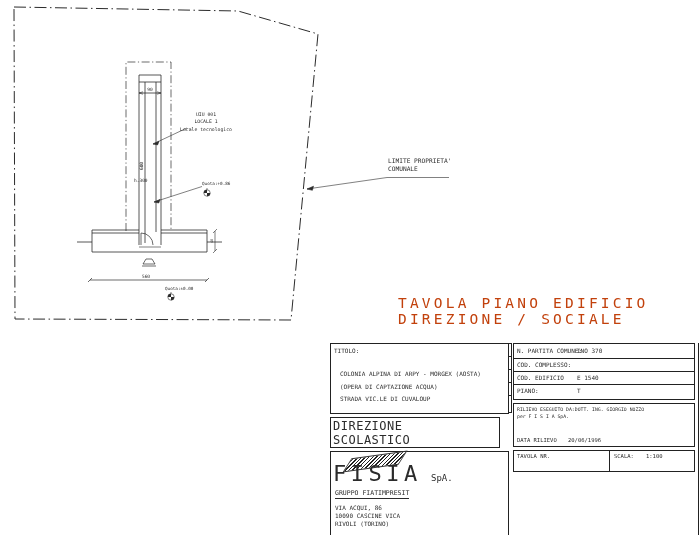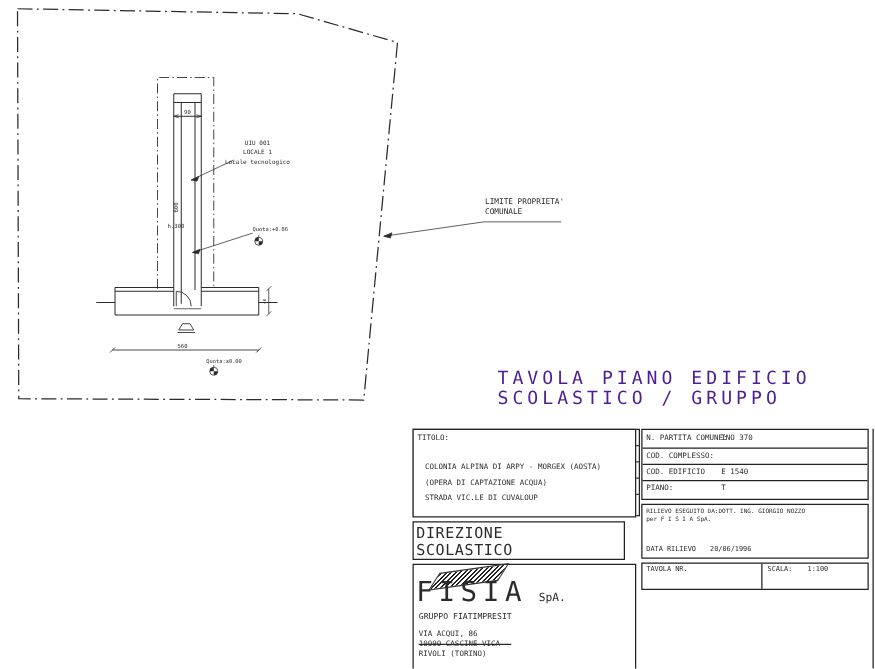--- a/index.html
+++ b/index.html
@@ -3,40 +3,40 @@
 <meta charset="utf-8">
 <style>
   html,body{margin:0;padding:0;background:#fff;}
   .stage{position:relative;width:700px;height:535px;background:#ffffff;overflow:hidden;
          font-family:"DejaVu Sans Mono",monospace;color:#2b2b2b;}
   .stage *{box-sizing:border-box;}
   svg{position:absolute;left:0;top:0;}
   svg text{font-family:"DejaVu Sans Mono",monospace;fill:#2b2b2b;stroke:none;}
 
   .big-title{position:absolute;left:398px;top:296px;font-size:14.5px;line-height:15.5px;
-             letter-spacing:3.2px;color:#4c1d95;white-space:nowrap;}
+             letter-spacing:3.2px;color:#c2410c;white-space:nowrap;}
 
   .tblock{position:absolute;left:330px;top:343px;width:370px;height:192px;font-size:6px;}
   .tb-box{position:absolute;border:1px solid #222;background:#fff;}
   .lbl{position:absolute;white-space:nowrap;}
 
   .box-titolo{left:0;top:0;width:179px;height:71px;}
   .titolo-label{left:3px;top:3px;font-size:6px;}
   .titolo-body{position:absolute;left:9px;top:24px;font-size:6px;line-height:12.5px;white-space:nowrap;}
 
   .box-direzione{left:0;top:74px;width:170px;height:31px;padding:2px 2px;
                  font-size:12px;line-height:13.5px;letter-spacing:0.5px;}
 
   .box-logo{left:0;top:108px;width:179px;height:110px;}
   .logo-stripes{position:absolute;left:16px;top:3px;width:56px;height:13px;
                 transform:skewY(-8deg) skewX(-35deg);
                 background:repeating-linear-gradient(115deg,#222 0 1.4px,transparent 1.4px 3.8px);
                 border:0.5px solid #333;}
   .gruppo{position:absolute;left:4px;top:37px;font-size:6.5px;border-bottom:0.8px solid #2b2b2b;
-          padding-bottom:18px;white-space:nowrap;}
+          padding-bottom:1px;white-space:nowrap;}
   .address{position:absolute;left:4px;top:52px;font-size:6px;line-height:8px;white-space:nowrap;}
 
   .rows-group{left:183px;top:0;width:182px;height:57px;padding:0;}
   .field-row{position:relative;width:100%;border-bottom:1px solid #222;}
   .field-row:last-child{border-bottom:none;}
   .field-row .fl{position:absolute;left:3px;top:3px;font-size:6px;white-space:nowrap;}
   .field-row .fv{position:absolute;left:63px;top:3px;font-size:6px;white-space:nowrap;}
 
   .box-rilievo{left:183px;top:60px;width:182px;height:44px;}
   .ril1{left:3px;top:3px;font-size:4.8px;}
@@ -126,21 +126,21 @@
     <text x="206" y="116" font-size="4.8" text-anchor="middle">UIU 001</text>
     <text x="206" y="123" font-size="4.8" text-anchor="middle">LOCALE 1</text>
     <text x="206" y="131" font-size="4.8" text-anchor="middle">Locale tecnologico</text>
 
     <text x="388" y="163" font-size="6.2">LIMITE PROPRIETA'</text>
     <text x="388" y="171" font-size="6.2">COMUNALE</text>
   </svg>
 
   <div class="big-title">
     <div>TAVOLA PIANO EDIFICIO</div>
-    <div>SCOLASTICO / GRUPPO</div>
+    <div>DIREZIONE / SOCIALE</div>
   </div>
 
   <div class="tblock">
 
     <div class="tb-box box-titolo">
       <div class="lbl titolo-label">TITOLO:</div>
       <div class="titolo-body">
         <div>COLONIA ALPINA DI ARPY - MORGEX (AOSTA)</div>
         <div>(OPERA DI CAPTAZIONE ACQUA)</div>
         <div>STRADA VIC.LE DI CUVALOUP</div>

